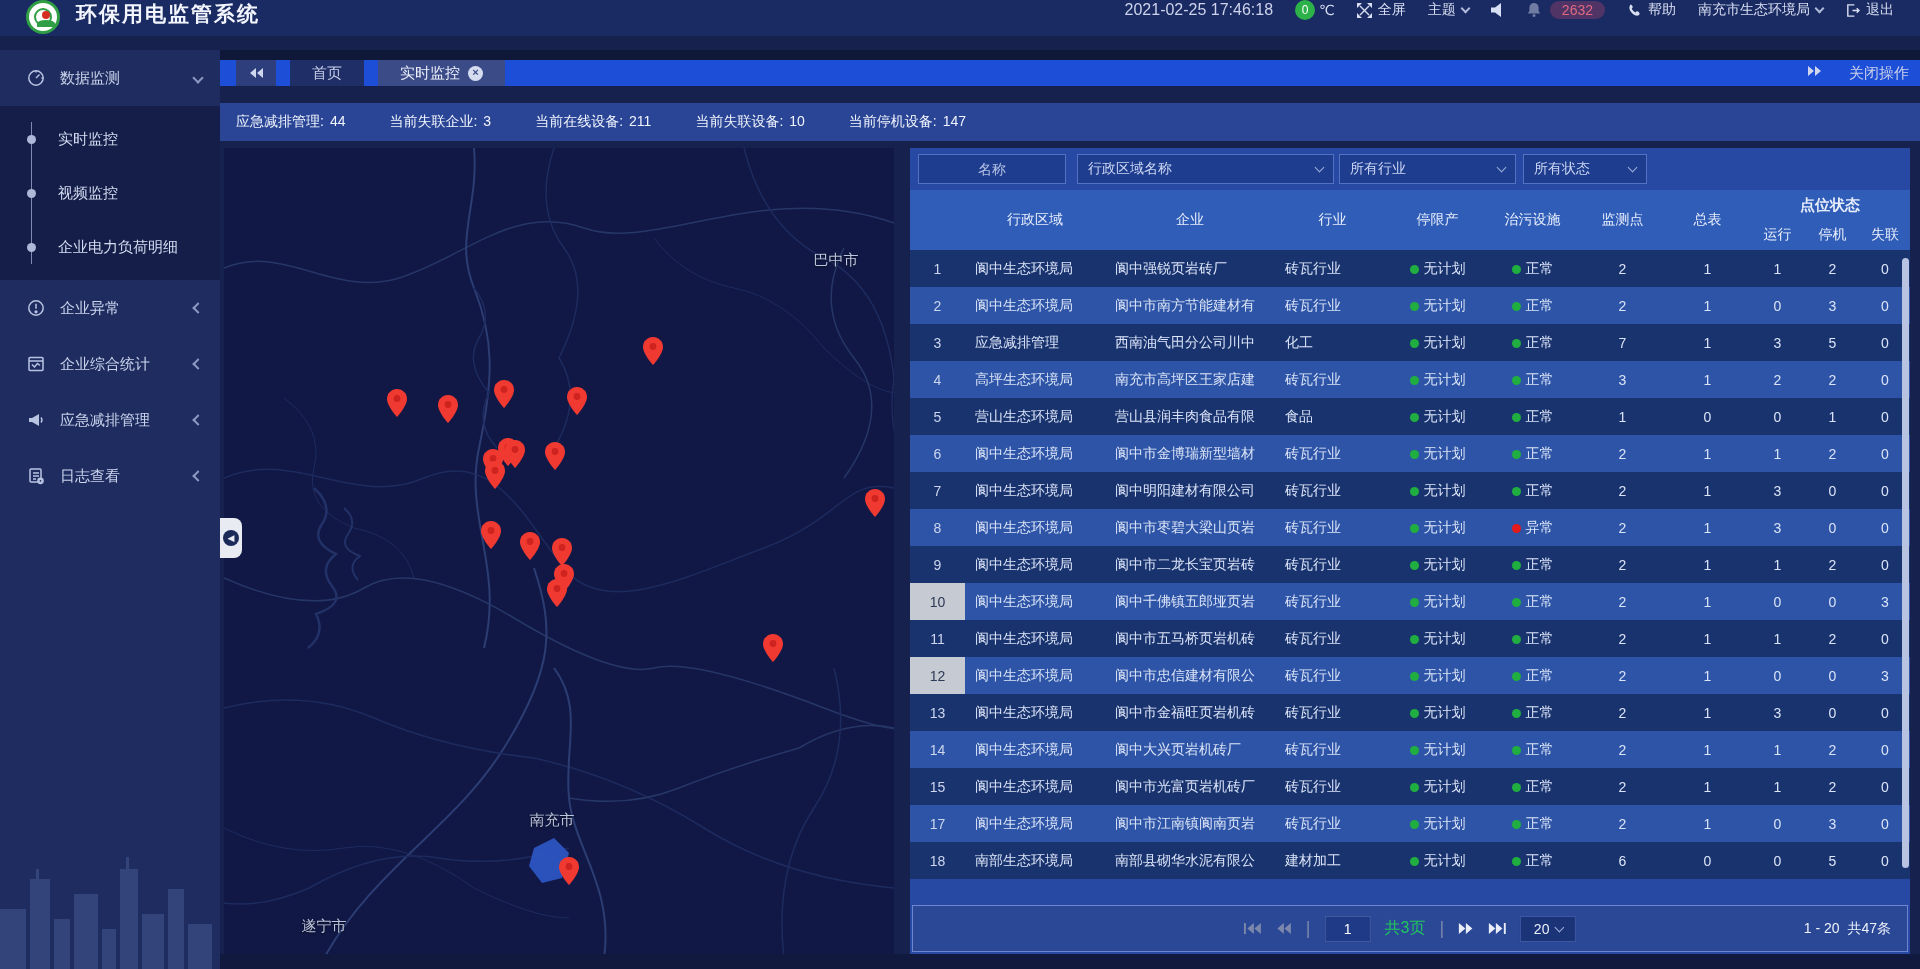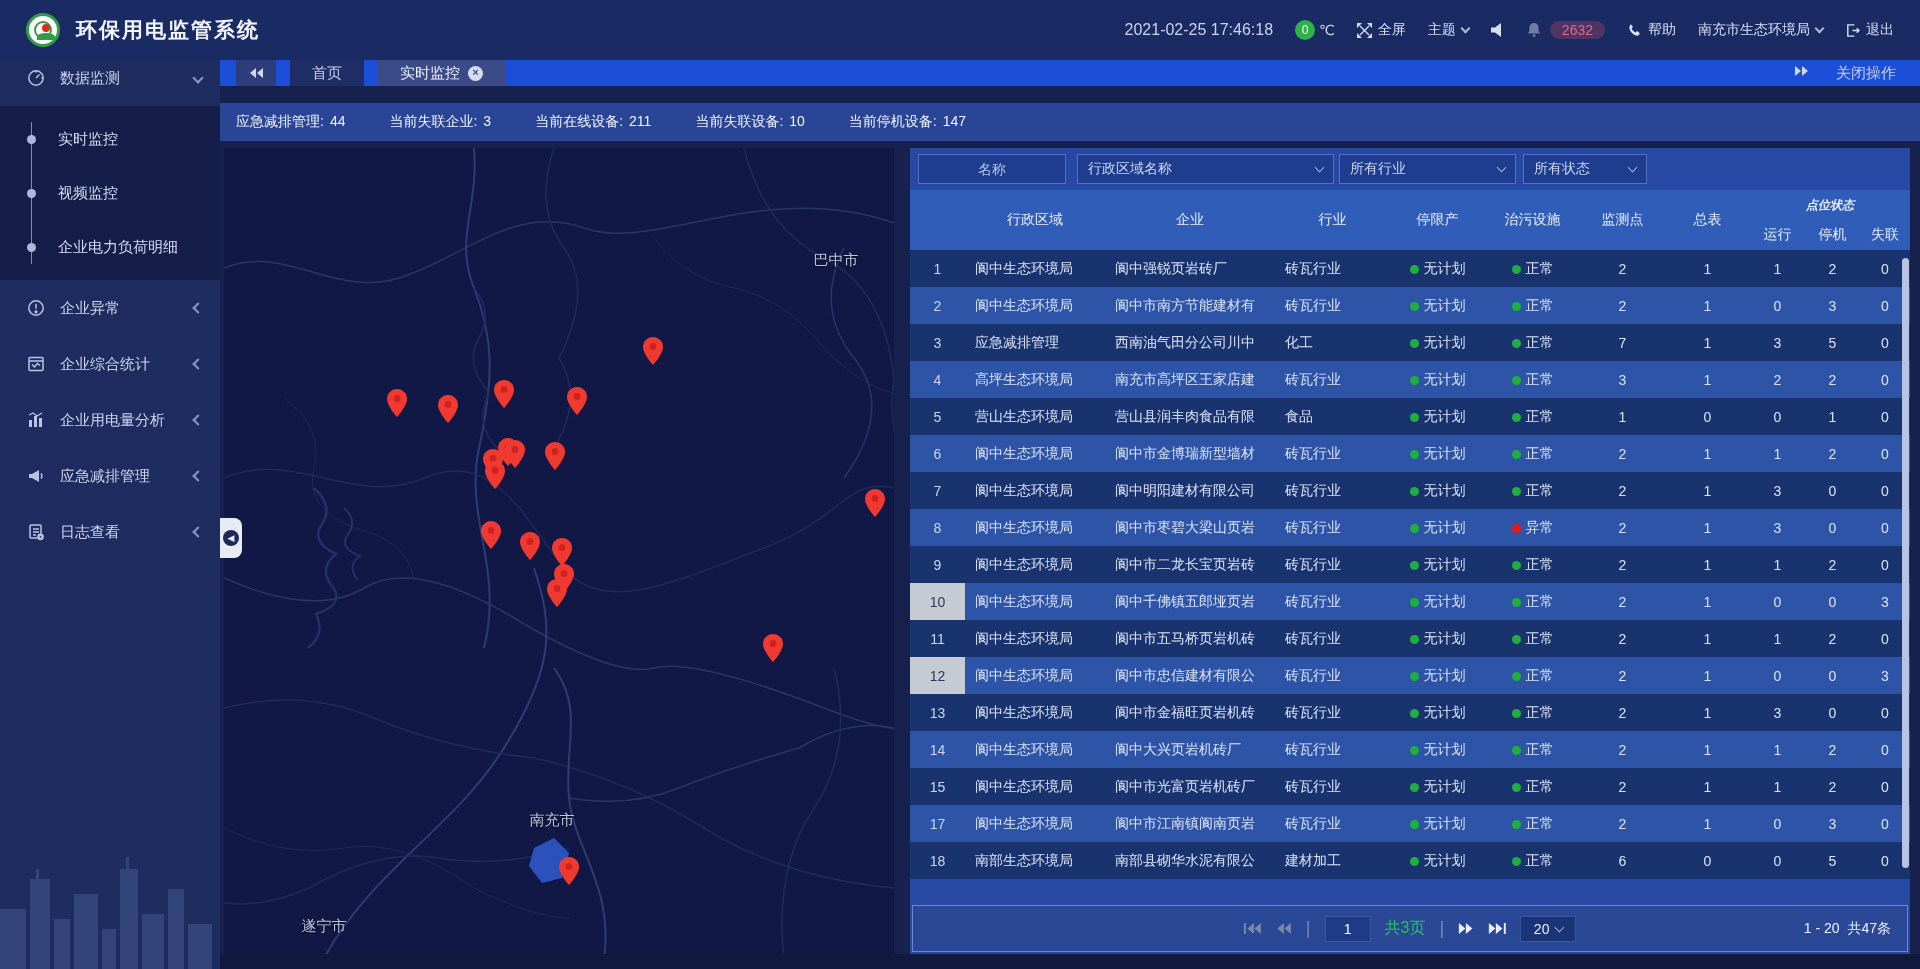--- a/index.html
+++ b/index.html
@@ -1,20 +1,20 @@
 <!DOCTYPE html>
 <html><head>
 <meta charset="utf-8">
 <style>
   html,body{margin:0;padding:0;background:#16214d;width:1920px;height:969px;overflow:hidden;
     font-family:"Liberation Sans","DejaVu Sans",sans-serif;color:#dde5f7;-webkit-font-smoothing:antialiased;}
   *{box-sizing:border-box;}
 
   
-  #header{position:absolute;left:0;top:0;width:1920px;height:60px;background:#1a2a63;display:flex;align-items:center;z-index:5;}
+  #header{position:absolute;left:0;top:0;width:1920px;height:36px;background:#1a2a63;display:flex;align-items:flex-start;z-index:5;}
   #logo{width:34px;height:34px;border-radius:50%;background:#fff;border:3px solid #2f9e44;margin-left:26px;position:relative;flex:0 0 auto;}
   #logo .inner{position:absolute;left:5px;top:5px;width:18px;height:18px;border-radius:50%;border:2px solid #2f9e44;}
   #logo .red{position:absolute;left:13px;top:8px;width:8px;height:8px;border-radius:50%;background:#d62d20;}
   #logo .hill{position:absolute;left:8px;top:17px;width:18px;height:7px;border-radius:50% 50% 0 0;background:#2f9e44;}
   #app-title{font-size:21px;font-weight:bold;color:#f2f5fd;margin-left:16px;letter-spacing:2px;}
   #header-right{margin-left:auto;display:flex;align-items:center;gap:22px;padding-right:26px;font-size:14px;color:#d9dff2;}
   #datetime{font-size:16px;color:#ccd3ea;}
   .temp-badge{width:20px;height:20px;border-radius:50%;background:#2db24a;color:#fff;font-size:12px;display:flex;align-items:center;justify-content:center;}
   .hbtn{display:flex;align-items:center;gap:6px;cursor:pointer;white-space:nowrap;}
   .hicon svg{display:block;}
@@ -36,21 +36,21 @@
   .sub-dot{width:9px;height:9px;border-radius:50%;background:#aeb8d8;margin-right:22px;position:relative;z-index:1;margin-left:1px;}
   #skyline{position:absolute;left:0;bottom:0;opacity:.22;}
 
   
   #top-strip{position:absolute;left:220px;top:50px;width:1700px;height:10px;background:#0f1838;}
   #tabbar{position:absolute;left:220px;top:60px;width:1700px;height:26px;background:#1d4ed8;display:flex;align-items:stretch;font-family:Liberation Mono, monospace;}
   #tab-nav-left{width:40px;background:#2e3e7d;display:flex;align-items:center;justify-content:center;margin-left:16px;cursor:pointer;}
   .tab{display:flex;align-items:center;gap:8px;padding:0 22px;margin-left:14px;background:#1f2e66;color:#c6cde8;font-size:15px;cursor:pointer;}
   .tab.active{background:#3b4b88;color:#eef1fb;}
   .tab-close{width:15px;height:15px;border-radius:50%;background:#d6dcf0;color:#3b4b88;font-size:11px;line-height:15px;text-align:center;font-weight:bold;cursor:pointer;}
-  #tab-right{margin-left:auto;display:flex;align-items:center;gap:26px;padding-right:24px;color:#c9d0ea;font-size:15px;}
+  #tab-right{margin-left:auto;display:flex;align-items:center;gap:26px;padding-right:11px;color:#c9d0ea;font-size:15px;}
 
   
   #stats-bar{position:absolute;left:220px;top:103px;width:1700px;height:38px;background:#2a4595;display:flex;align-items:center;padding-left:16px;gap:44px;}
   .stat-item{font-size:14px;color:#f0f4fd;}
   .stat-value{margin-left:6px;}
 
   
   #map-panel{position:absolute;left:224px;top:148px;width:670px;height:806px;background:#111845;overflow:hidden;}
   #map-lines{position:absolute;left:0;top:0;}
   .city-label{position:absolute;color:#bcc5db;font-size:15px;transform:translate(-50%,-50%);text-shadow:0 1px 2px rgba(0,0,0,.6);}
@@ -71,21 +71,21 @@
   .sel-chev{width:7px;height:7px;border-right:1.5px solid #9fb0dd;border-bottom:1.5px solid #9fb0dd;transform:rotate(45deg);margin-top:-3px;}
 
   
   #grid{position:absolute;left:0;top:42px;width:100%;}
   table{border-collapse:collapse;table-layout:fixed;width:1000px;}
   col.w-num{width:55px;}col.w-region{width:140px;}col.w-company{width:170px;}col.w-industry{width:115px;}
   col.w-limit{width:95px;}col.w-fac{width:95px;}col.w-pts{width:85px;}col.w-meter{width:85px;}
   col.w-run{width:55px;}col.w-stop{width:55px;}col.w-lost{width:50px;}
   thead th{background:#2f5db8;color:#e8eefc;font-weight:normal;font-size:14px;height:30px;padding:0;}
   thead tr:first-child th{height:30px;}
-  th.grp{font-style:italic;font-weight:bold;font-size:12px;}
+  th.grp{font-weight:bold;font-size:15px;}
   #table-body-wrap{position:absolute;left:0;top:102px;width:100%;height:655px;overflow:hidden;}
   tbody td{height:37px;font-size:14px;color:#dbe4f8;padding:0 4px;white-space:nowrap;overflow:hidden;}
   tbody tr:nth-child(odd){background:#19336e;}
   tbody tr:nth-child(even){background:#2d54a6;}
   tbody tr{cursor:pointer;}
   .c-num{text-align:center;color:#cdd6ee;}
   .c-num.hl{background:#c5cad3;color:#2b3a55;}
   .c-left{text-align:left;padding-left:10px;}
   .c-dot{text-align:center;}
   .c-mid{text-align:center;}
@@ -215,32 +215,20 @@
         <span class="side-chev left"></span>
       </div>
       <div class="side-item">
         <span class="side-icon">
           <svg width="18" height="18" viewBox="0 0 18 18" fill="none" stroke="#b9c3e2" stroke-width="1.5">
             <rect x="2" y="2.5" width="14" height="13" rx="1"></rect>
             <path d="M2 6h14M5 9.5l2.5 2.5 3-3.5 2.5 2"></path>
           </svg>
         </span>
         <span class="side-label">企业综合统计</span>
-        <span class="side-chev left"></span>
-      </div>
-      <div class="side-item">
-        <span class="side-icon">
-          <svg width="18" height="18" viewBox="0 0 18 18" fill="#b9c3e2">
-            <rect x="2" y="9" width="3" height="7"></rect>
-            <rect x="7" y="5" width="3" height="11"></rect>
-            <rect x="12" y="7" width="3" height="9"></rect>
-            <path d="M2 4l4-2 4 3 5-3" stroke="#b9c3e2" stroke-width="1.3" fill="none"></path>
-          </svg>
-        </span>
-        <span class="side-label">企业用电量分析</span>
         <span class="side-chev left"></span>
       </div>
       <div class="side-item">
         <span class="side-icon">
           <svg width="18" height="18" viewBox="0 0 18 18" fill="#b9c3e2">
             <path d="M2 7h3l7-4v12l-7-4H2z"></path>
             <path d="M14 6.5q2 2.5 0 5" stroke="#b9c3e2" stroke-width="1.4" fill="none"></path>
           </svg>
         </span>
         <span class="side-label">应急减排管理</span>

